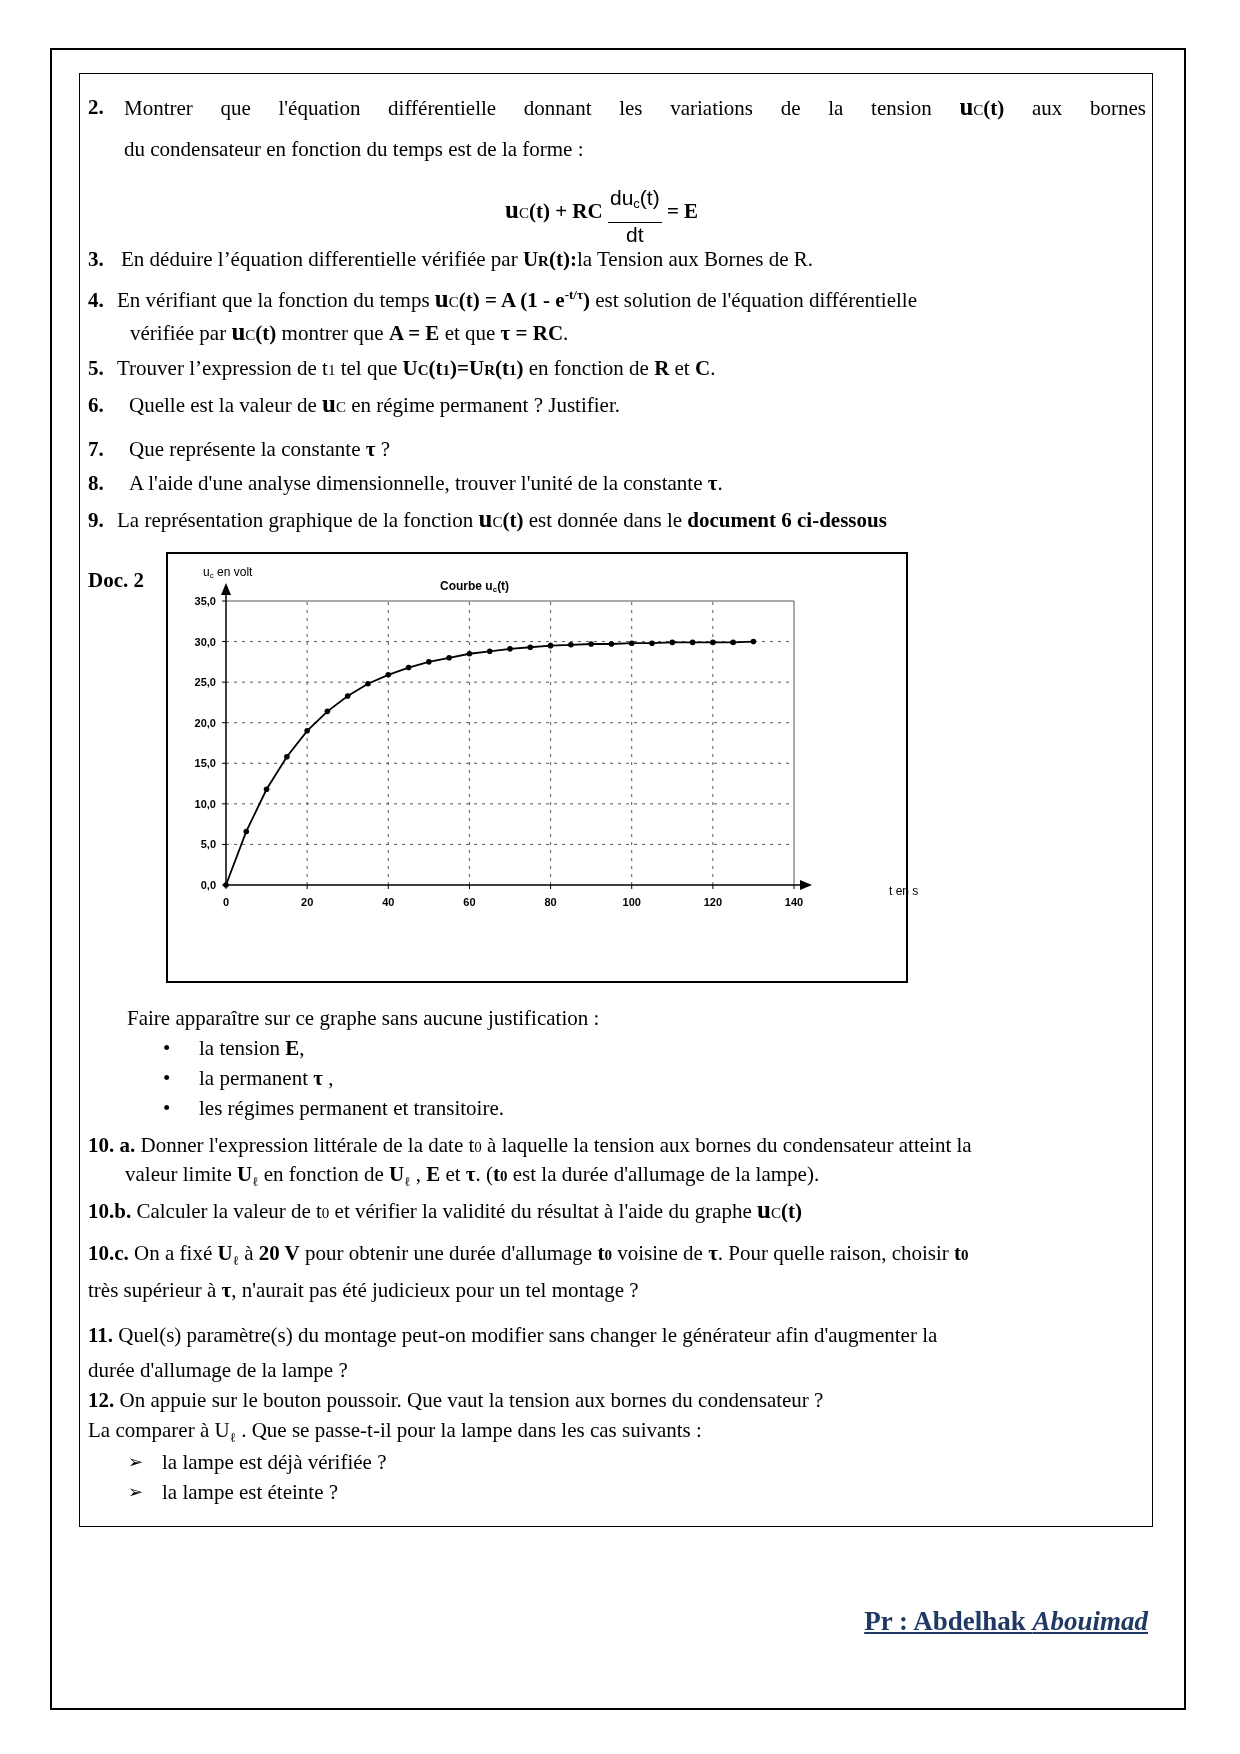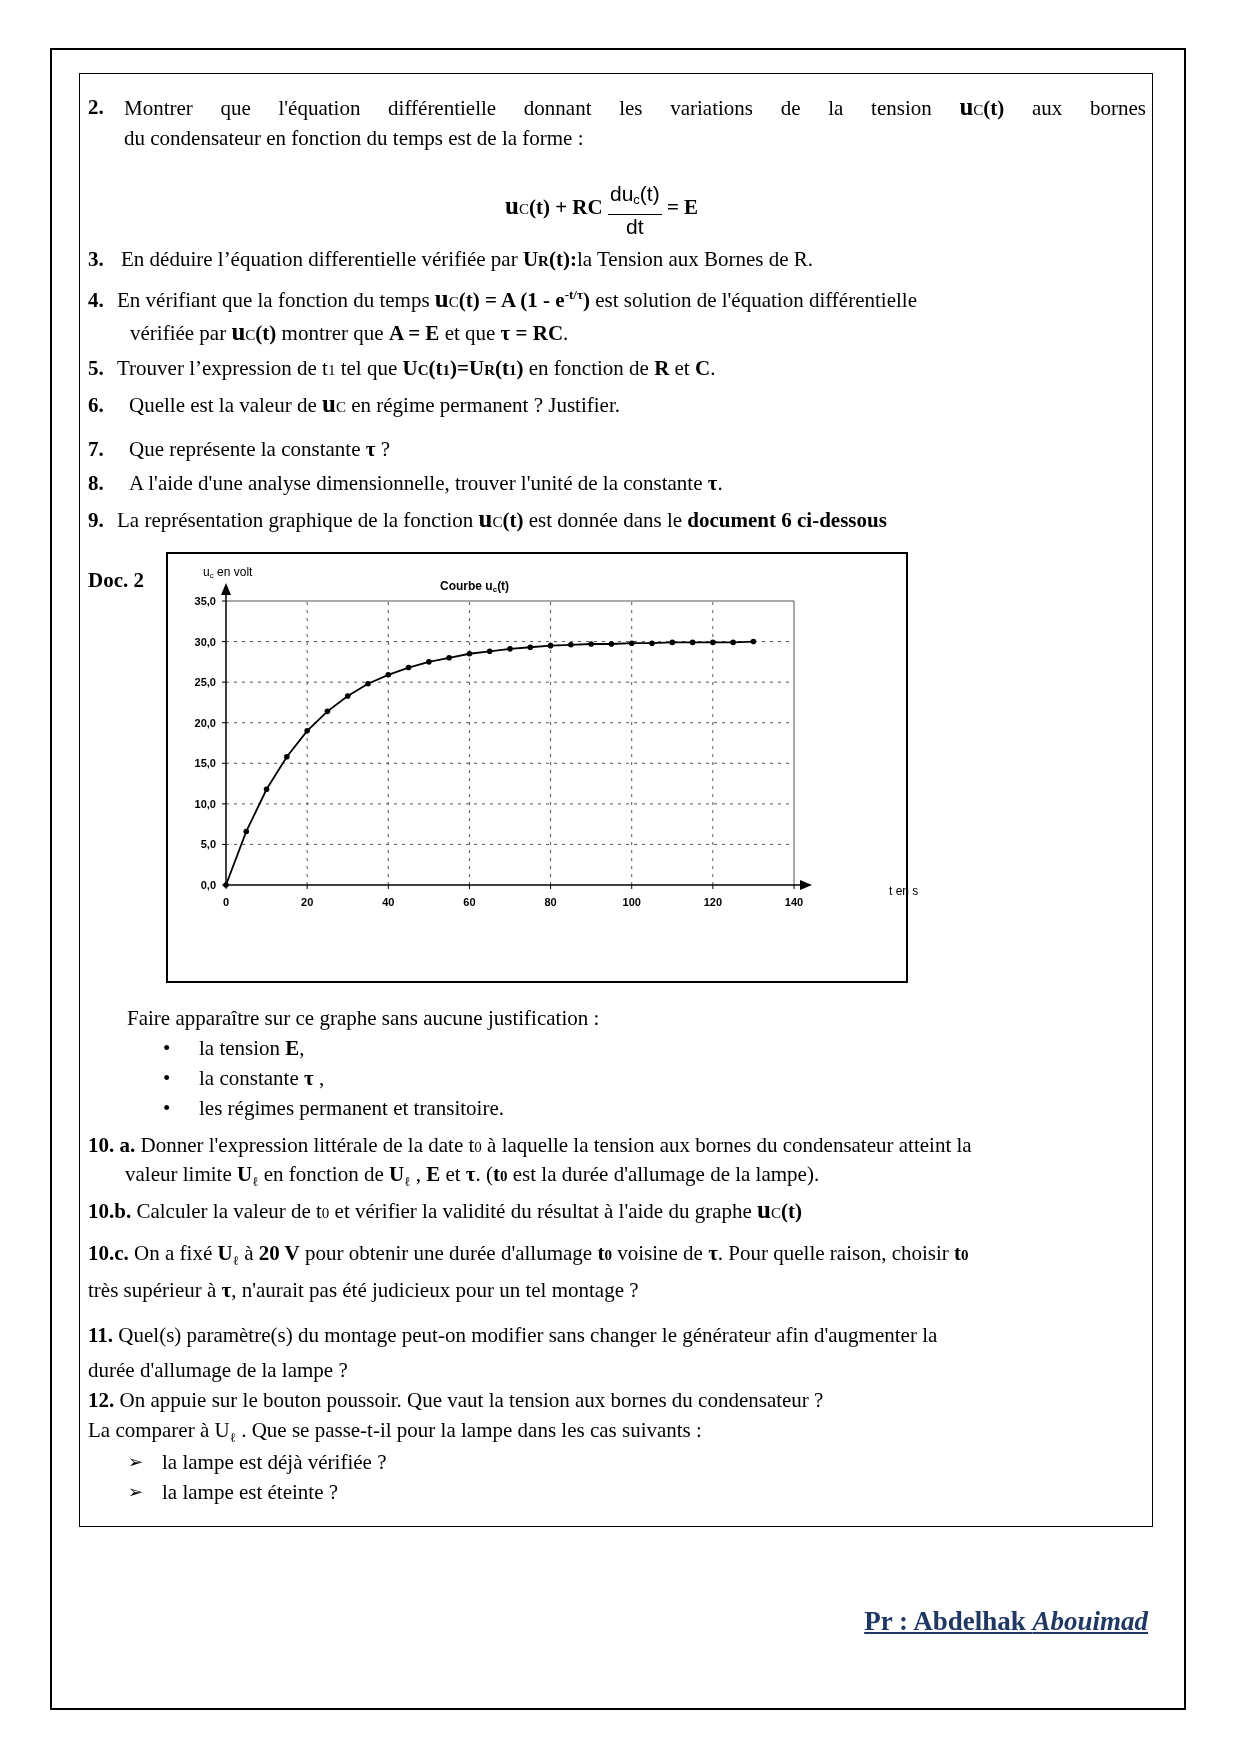--- a/index.html
+++ b/index.html
@@ -6,42 +6,42 @@
   body { width:1240px; height:1754px; position:relative; font-family:"Liberation Serif", serif; color:#000; }
   .outer { position:absolute; left:50px; top:48px; width:1136px; height:1662px; border:2px solid #000; box-sizing:border-box; }
   .inner { position:absolute; left:79px; top:73px; width:1074px; height:1454px; border:1.5px solid #000; box-sizing:border-box; }
   .t { position:absolute; font-size:21px; line-height:24px; white-space:nowrap; }
   .num { font-weight:bold; }
   b { font-weight:bold; }
   .uc { font-weight:bold; font-size:25px; }
   .sub { font-size:15px; }
   .justify { text-align:justify; text-align-last:justify; white-space:normal; }
   .frac { display:inline-block; vertical-align:middle; text-align:center; font-family:"Liberation Sans", sans-serif; font-size:21px; }
-  .frac .n { display:block; border-bottom:1.5px solid #000; padding:0 2px; line-height:28px; }
+  .frac .n { display:block; border-bottom:1.5px solid #000; padding:0 2px; line-height:36px; }
   .frac .d { display:block; line-height:24px; }
   .chart-box { position:absolute; left:166px; top:552px; width:742px; height:431px; border:2px solid #000; box-sizing:border-box; }
   svg text { font-family:"Liberation Sans", sans-serif; }
   .bullet::before { content:"\2022"; position:absolute; left:-36px; }
   .arrow::before { content:"\27A2"; position:absolute; left:-34px; font-size:18px; }
   .author { position:absolute; right:92px; top:1606px; font-size:27px; font-weight:bold; color:#1f3864; text-decoration:underline; }
 </style>
 </head>
 <body>
 
 <div class="outer"></div>
 <div class="inner"></div>
 
 <div class="t" style="left:88px;top:95px;width:1058px;">
   <div class="justify" style="position:relative;padding-left:36px;">
     <span class="num" style="position:absolute;left:0;">2.</span>
     <span>Montrer que l'équation différentielle donnant les variations de la tension</span>
     <span class="uc">u</span><span class="sub">C</span><b>(t)</b>
     <span>aux bornes</span>
   </div>
-  <div style="padding-left:36px;margin-top:4px;">du condensateur en fonction du temps est de la forme :</div>
+  <div style="padding-left:36px;margin-top:15px;">du condensateur en fonction du temps est de la forme :</div>
 </div>
 
 <div class="t" style="left:505px;top:180px;">
   <b class="uc">u</b><span class="sub">C</span><b>(t) + RC</b>
   <span class="frac">
     <span class="n"><span>du</span><span style="font-size:13px;vertical-align:-3px;">c</span><span>(t)</span></span>
     <span class="d">dt</span>
   </span>
   <b>= E</b>
 </div>
@@ -175,21 +175,21 @@
         <circle cx="544.8571428571429" cy="88.38285714285718" r="2.8" fill="#000"></circle>
         <circle cx="565.1428571428571" cy="88.38285714285718" r="2.8" fill="#000"></circle>
         <circle cx="585.4285714285714" cy="87.57142857142858" r="2.8" fill="#000"></circle>
       </g>
     <text x="721" y="341" font-size="12">t en s</text>
   </svg>
 </div>
 
 <div class="t" style="left:127px;top:1006px;">Faire apparaître sur ce graphe sans aucune justification :</div>
 <div class="t bullet" style="left:199px;top:1036px;"><span>la tension </span><b>E</b><span>,</span></div>
-<div class="t bullet" style="left:199px;top:1066px;"><span>la constante </span><b>τ</b><span> ,</span></div>
+<div class="t bullet" style="left:199px;top:1066px;"><span>la permanent </span><b>τ</b><span> ,</span></div>
 <div class="t bullet" style="left:199px;top:1096px;"><span>les régimes permanent et transitoire.</span></div>
 
 <div class="t" style="left:88px;top:1133px;">
   <b>10. a.</b><span> Donner l'expression littérale de la date t</span><span class="sub">0</span><span> à laquelle la tension aux bornes du condensateur atteint la</span>
 </div>
 <div class="t" style="left:125px;top:1162px;">
   <span>valeur limite </span><b>U</b><sub style="font-size:13px;">ℓ</sub><span>   en fonction de </span><b>U</b><sub style="font-size:13px;">ℓ</sub><span> , </span><b>E</b><span> et </span><b>τ</b><span>. (</span><b>t</b><b class="sub">0</b><span> est la durée d'allumage de la lampe).</span>
 </div>
 
 <div class="t" style="left:88px;top:1198px;">

